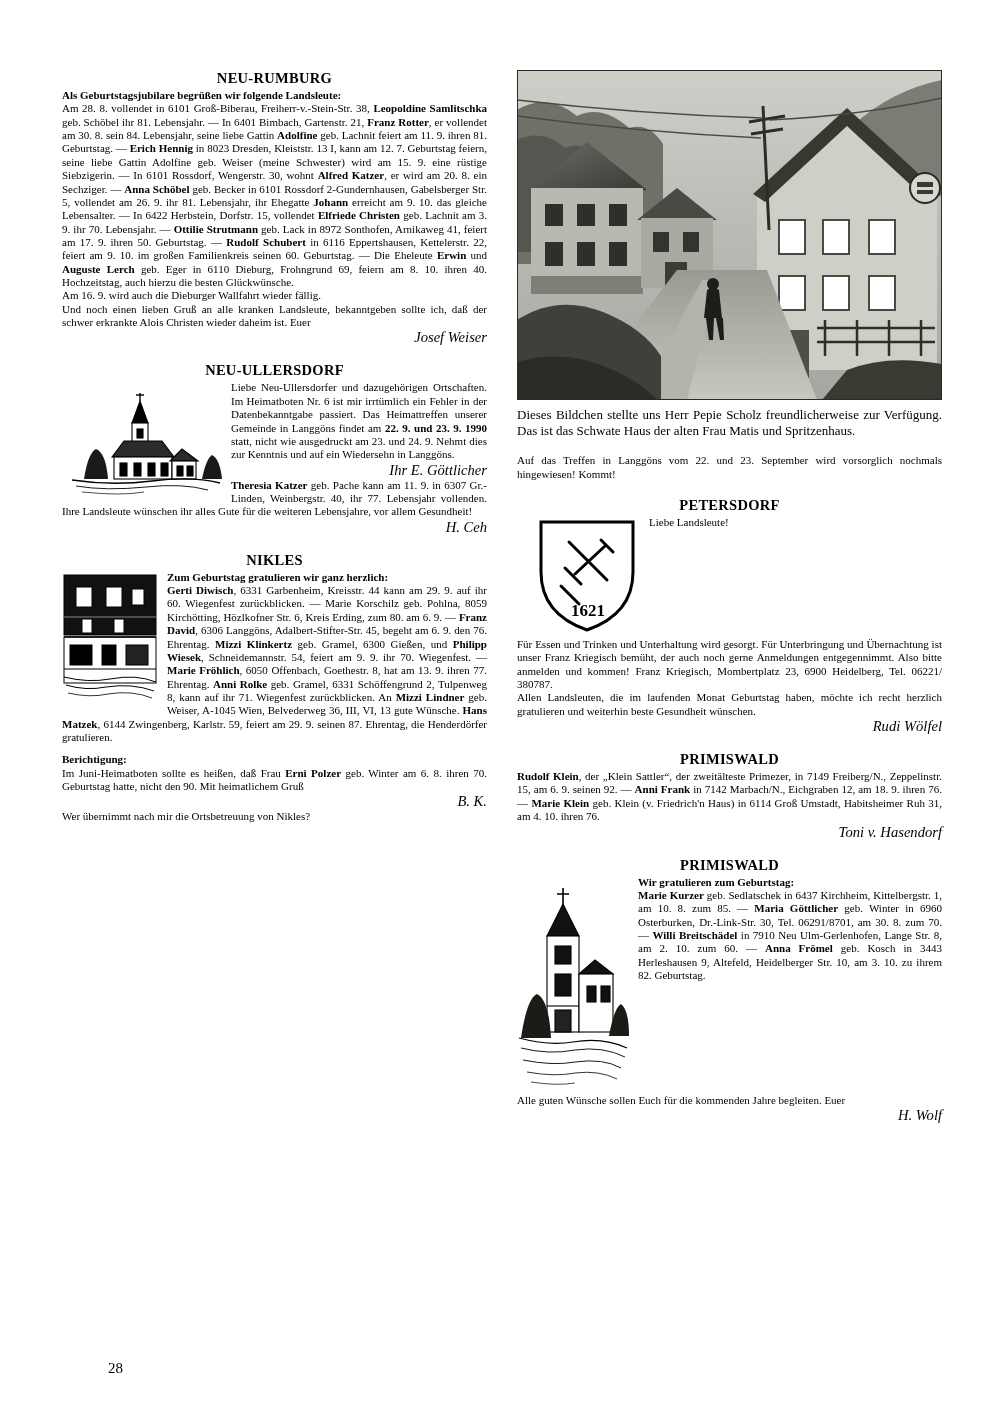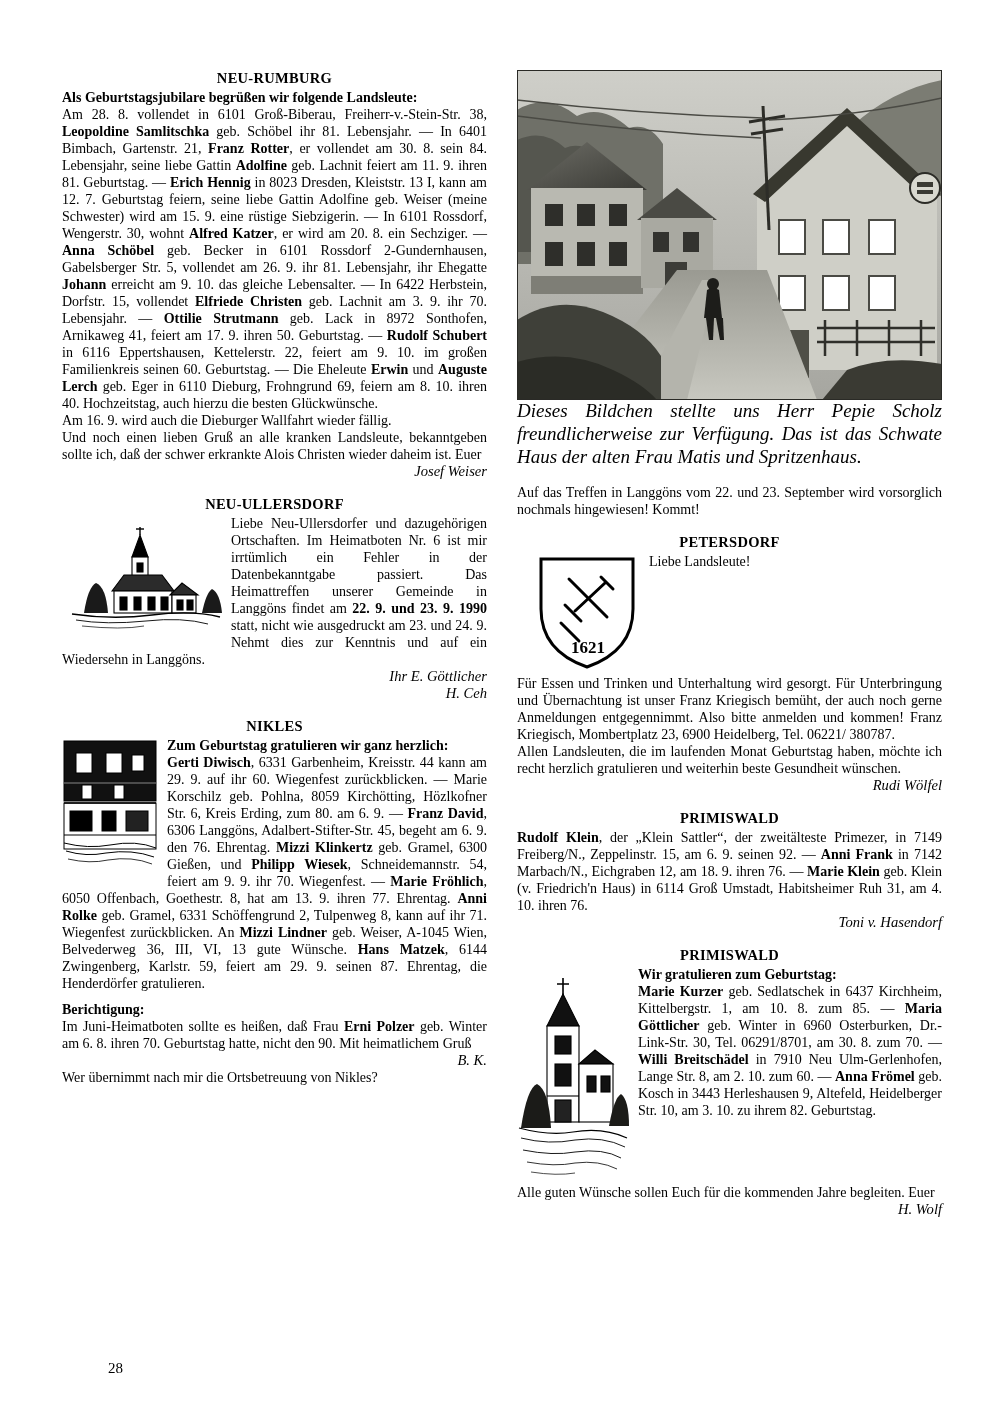--- a/index.html
+++ b/index.html
@@ -37,21 +37,21 @@
 
   h2.sec-title {
     font-size: 14.5px;
     font-weight: bold;
     text-align: center;
     margin: 0 0 2px 0;
     letter-spacing: 0.3px;
     font-family: "Liberation Serif", serif;
   }
   p.body, div.body {
-    font-size: 14px;
+    font-size: 11px;
     line-height: 1.215;
     text-align: justify;
     margin: 0;
     hyphens: manual;
   }
   .lead {
     font-weight: bold;
   }
   .sig {
     text-align: right;
@@ -65,24 +65,24 @@
   
   .photo {
     width: 425px;
     height: 330px;
     position: relative;
     overflow: hidden;
     background: #4a4a46;
   }
   .photo svg { display: block; }
   .caption {
-    font-size: 19px;
-    font-style: italic;
+    font-size: 13px;
     line-height: 1.2;
     text-align: justify;
+    margin-top: 7px;
   }
 
   
   .ill-left {
     float: left;
     margin: 2px 9px 2px 0;
   }
   .clear { clear: both; }
 
   .pagenum {
@@ -146,20 +146,21 @@
 
             <path d="M10 97 q40 6 80 1 q40 -5 68 2" stroke-width="1.3"></path>
             <path d="M14 103 q30 5 70 1 q36 -4 62 3" stroke-width="0.9"></path>
             <path d="M20 109 q40 4 62 0" stroke-width="0.7"></path>
           </g>
         </svg>
       </div>
 
       <div class="body">Liebe Neu-Ullersdorfer und dazugehörigen Ortschaften. Im Heimatboten Nr. 6 ist mir irrtümlich ein Fehler in der Datenbekanntgabe passiert. Das Heimattreffen unserer Gemeinde in Langgöns findet am <b>22. 9. und 23. 9. 1990</b> statt, nicht wie ausgedruckt am 23. und 24. 9. Nehmt dies zur Kenntnis und auf ein Wiedersehn in Langgöns.</div>
       <div class="sig">Ihr E. Göttlicher</div>
+      <div class="body"><b>Theresia Katzer</b> geb. Pache kann am 11. 9. in 6307 Gr.-Linden, Weinbergstr. 40, ihr 77. Lebensjahr vollenden. Ihre Landsleute wünschen ihr alles Gute für die weiteren Lebensjahre, vor allem Gesundheit!</div>
       <div class="sig">H. Ceh</div>
 
       <div class="spacer-md"></div>
 
       <h2 class="sec-title">NIKLES</h2>
 
       <div class="ill-left">
         <svg width="96" height="130" viewBox="0 0 96 130" xmlns="http://www.w3.org/2000/svg">
           <rect x="0" y="0" width="96" height="130" fill="#fff"></rect>
           <g stroke="#000" stroke-width="1">

